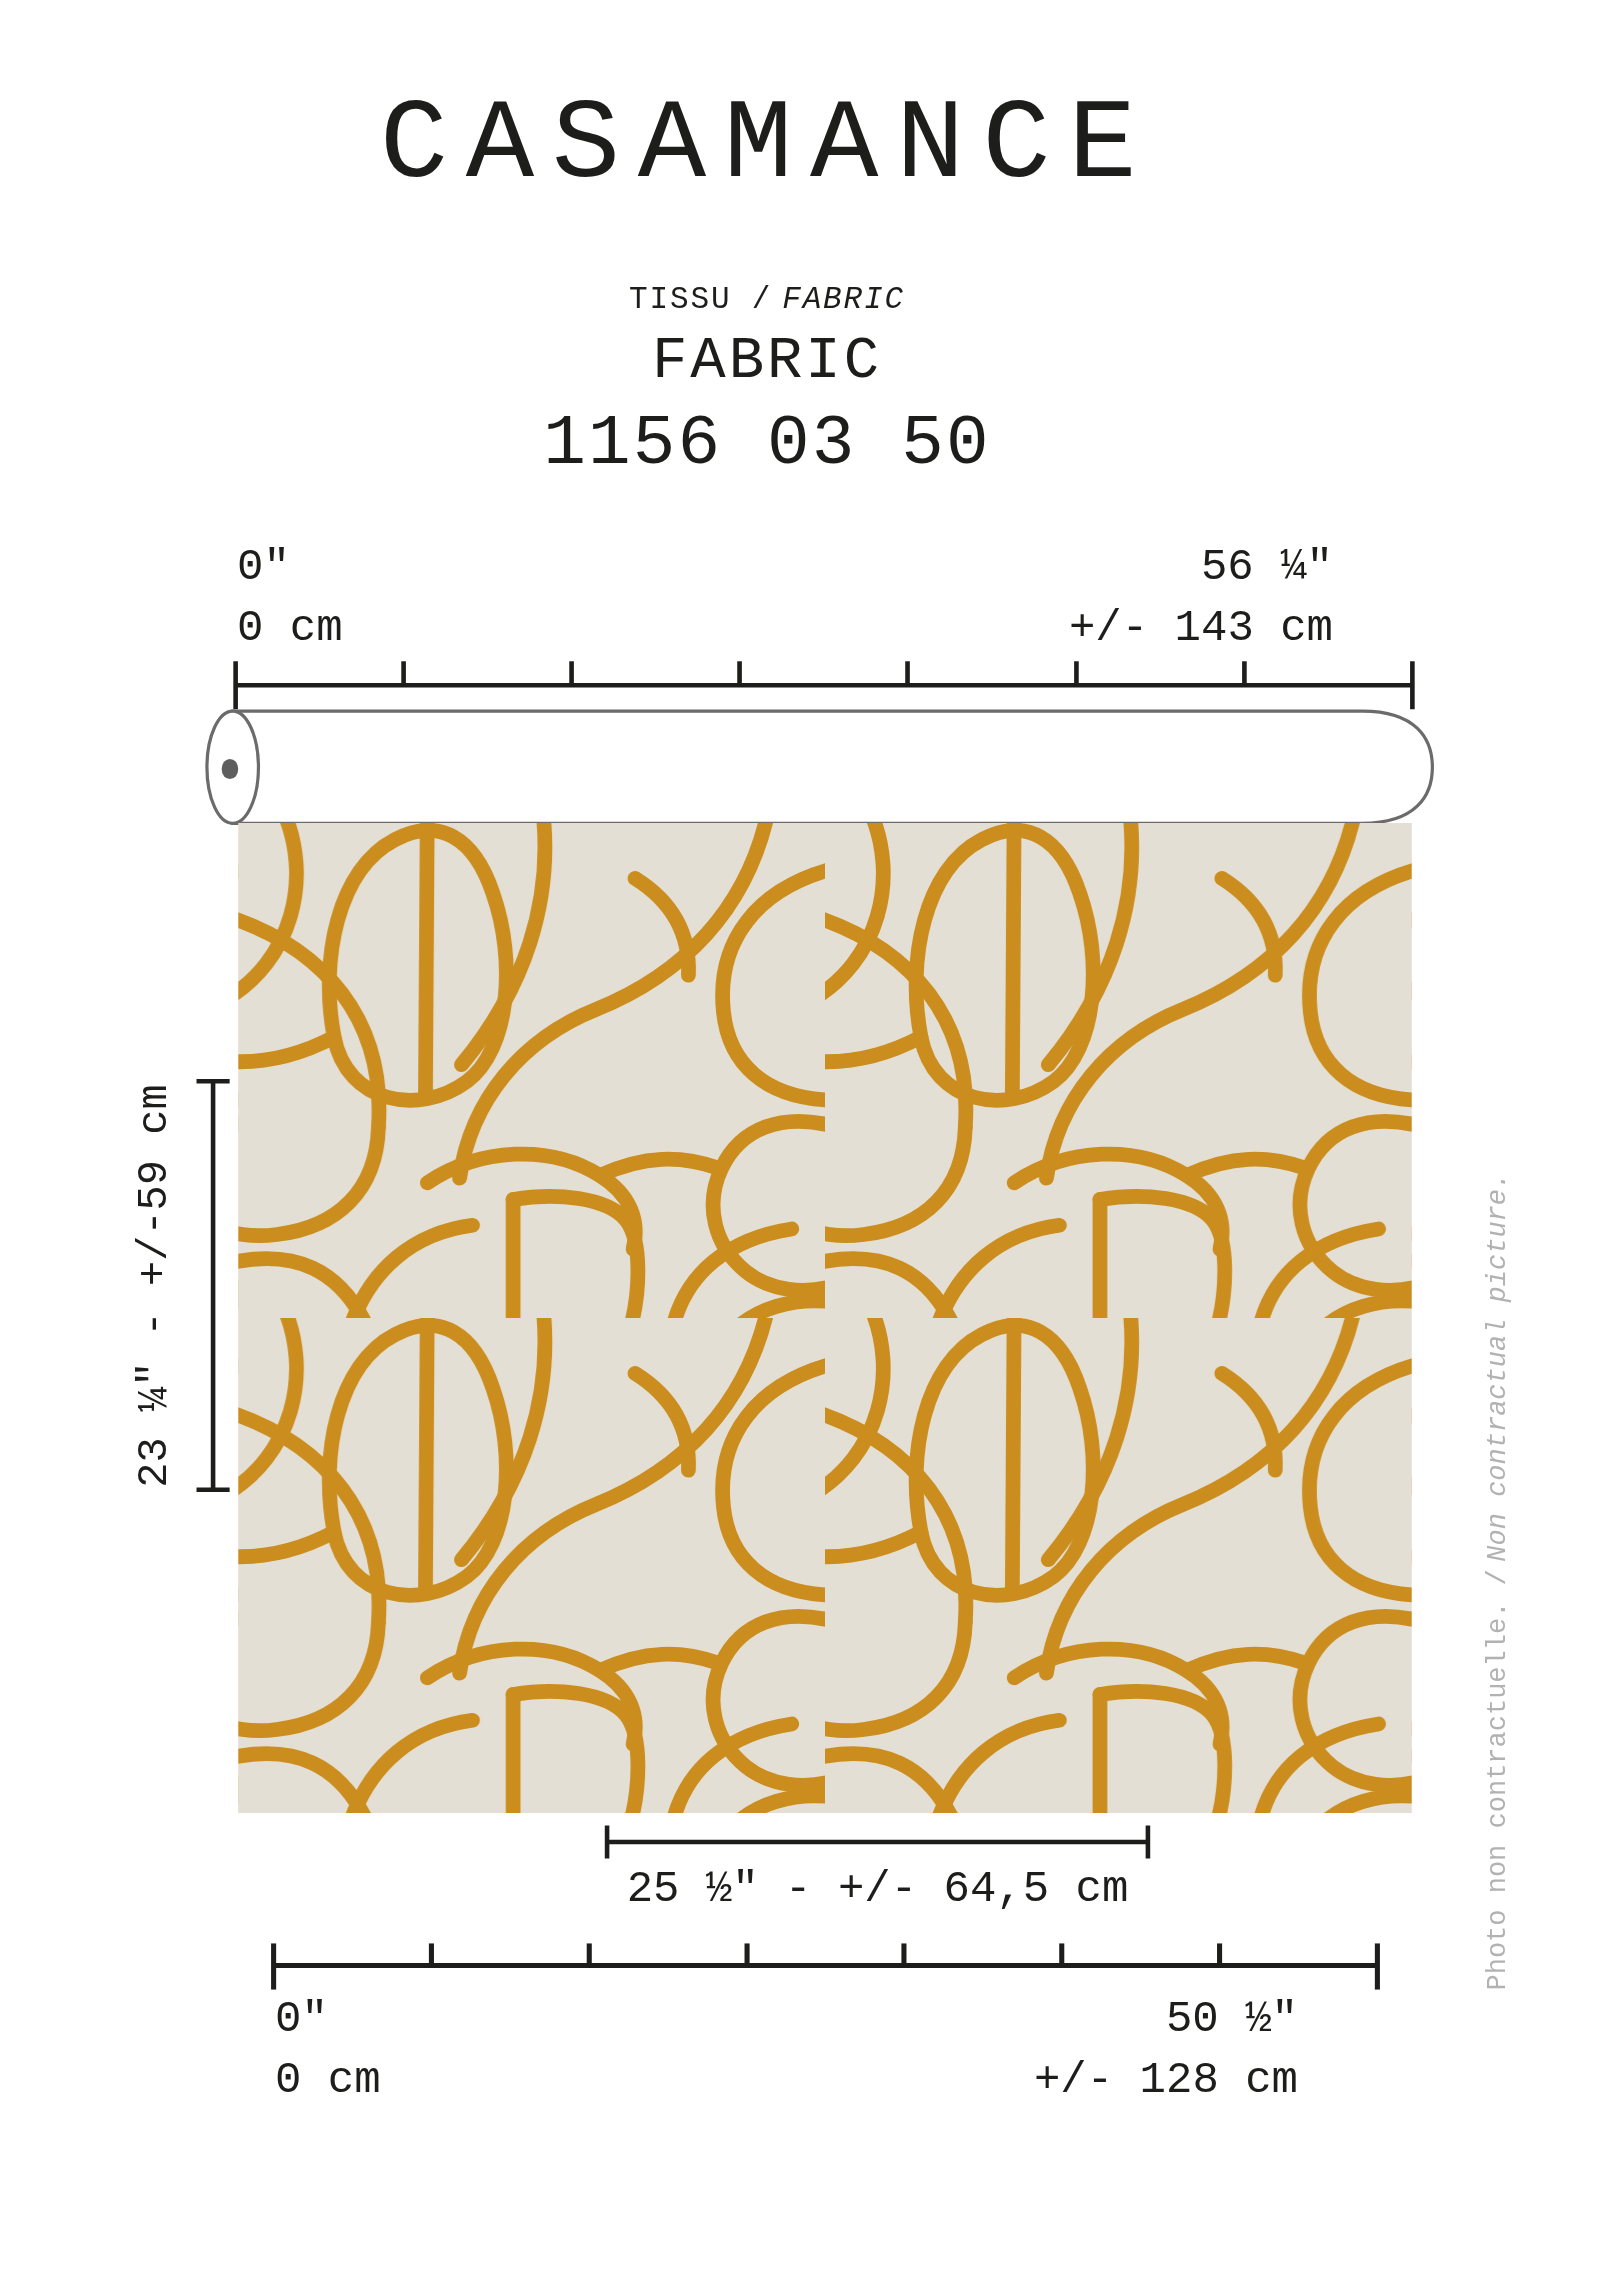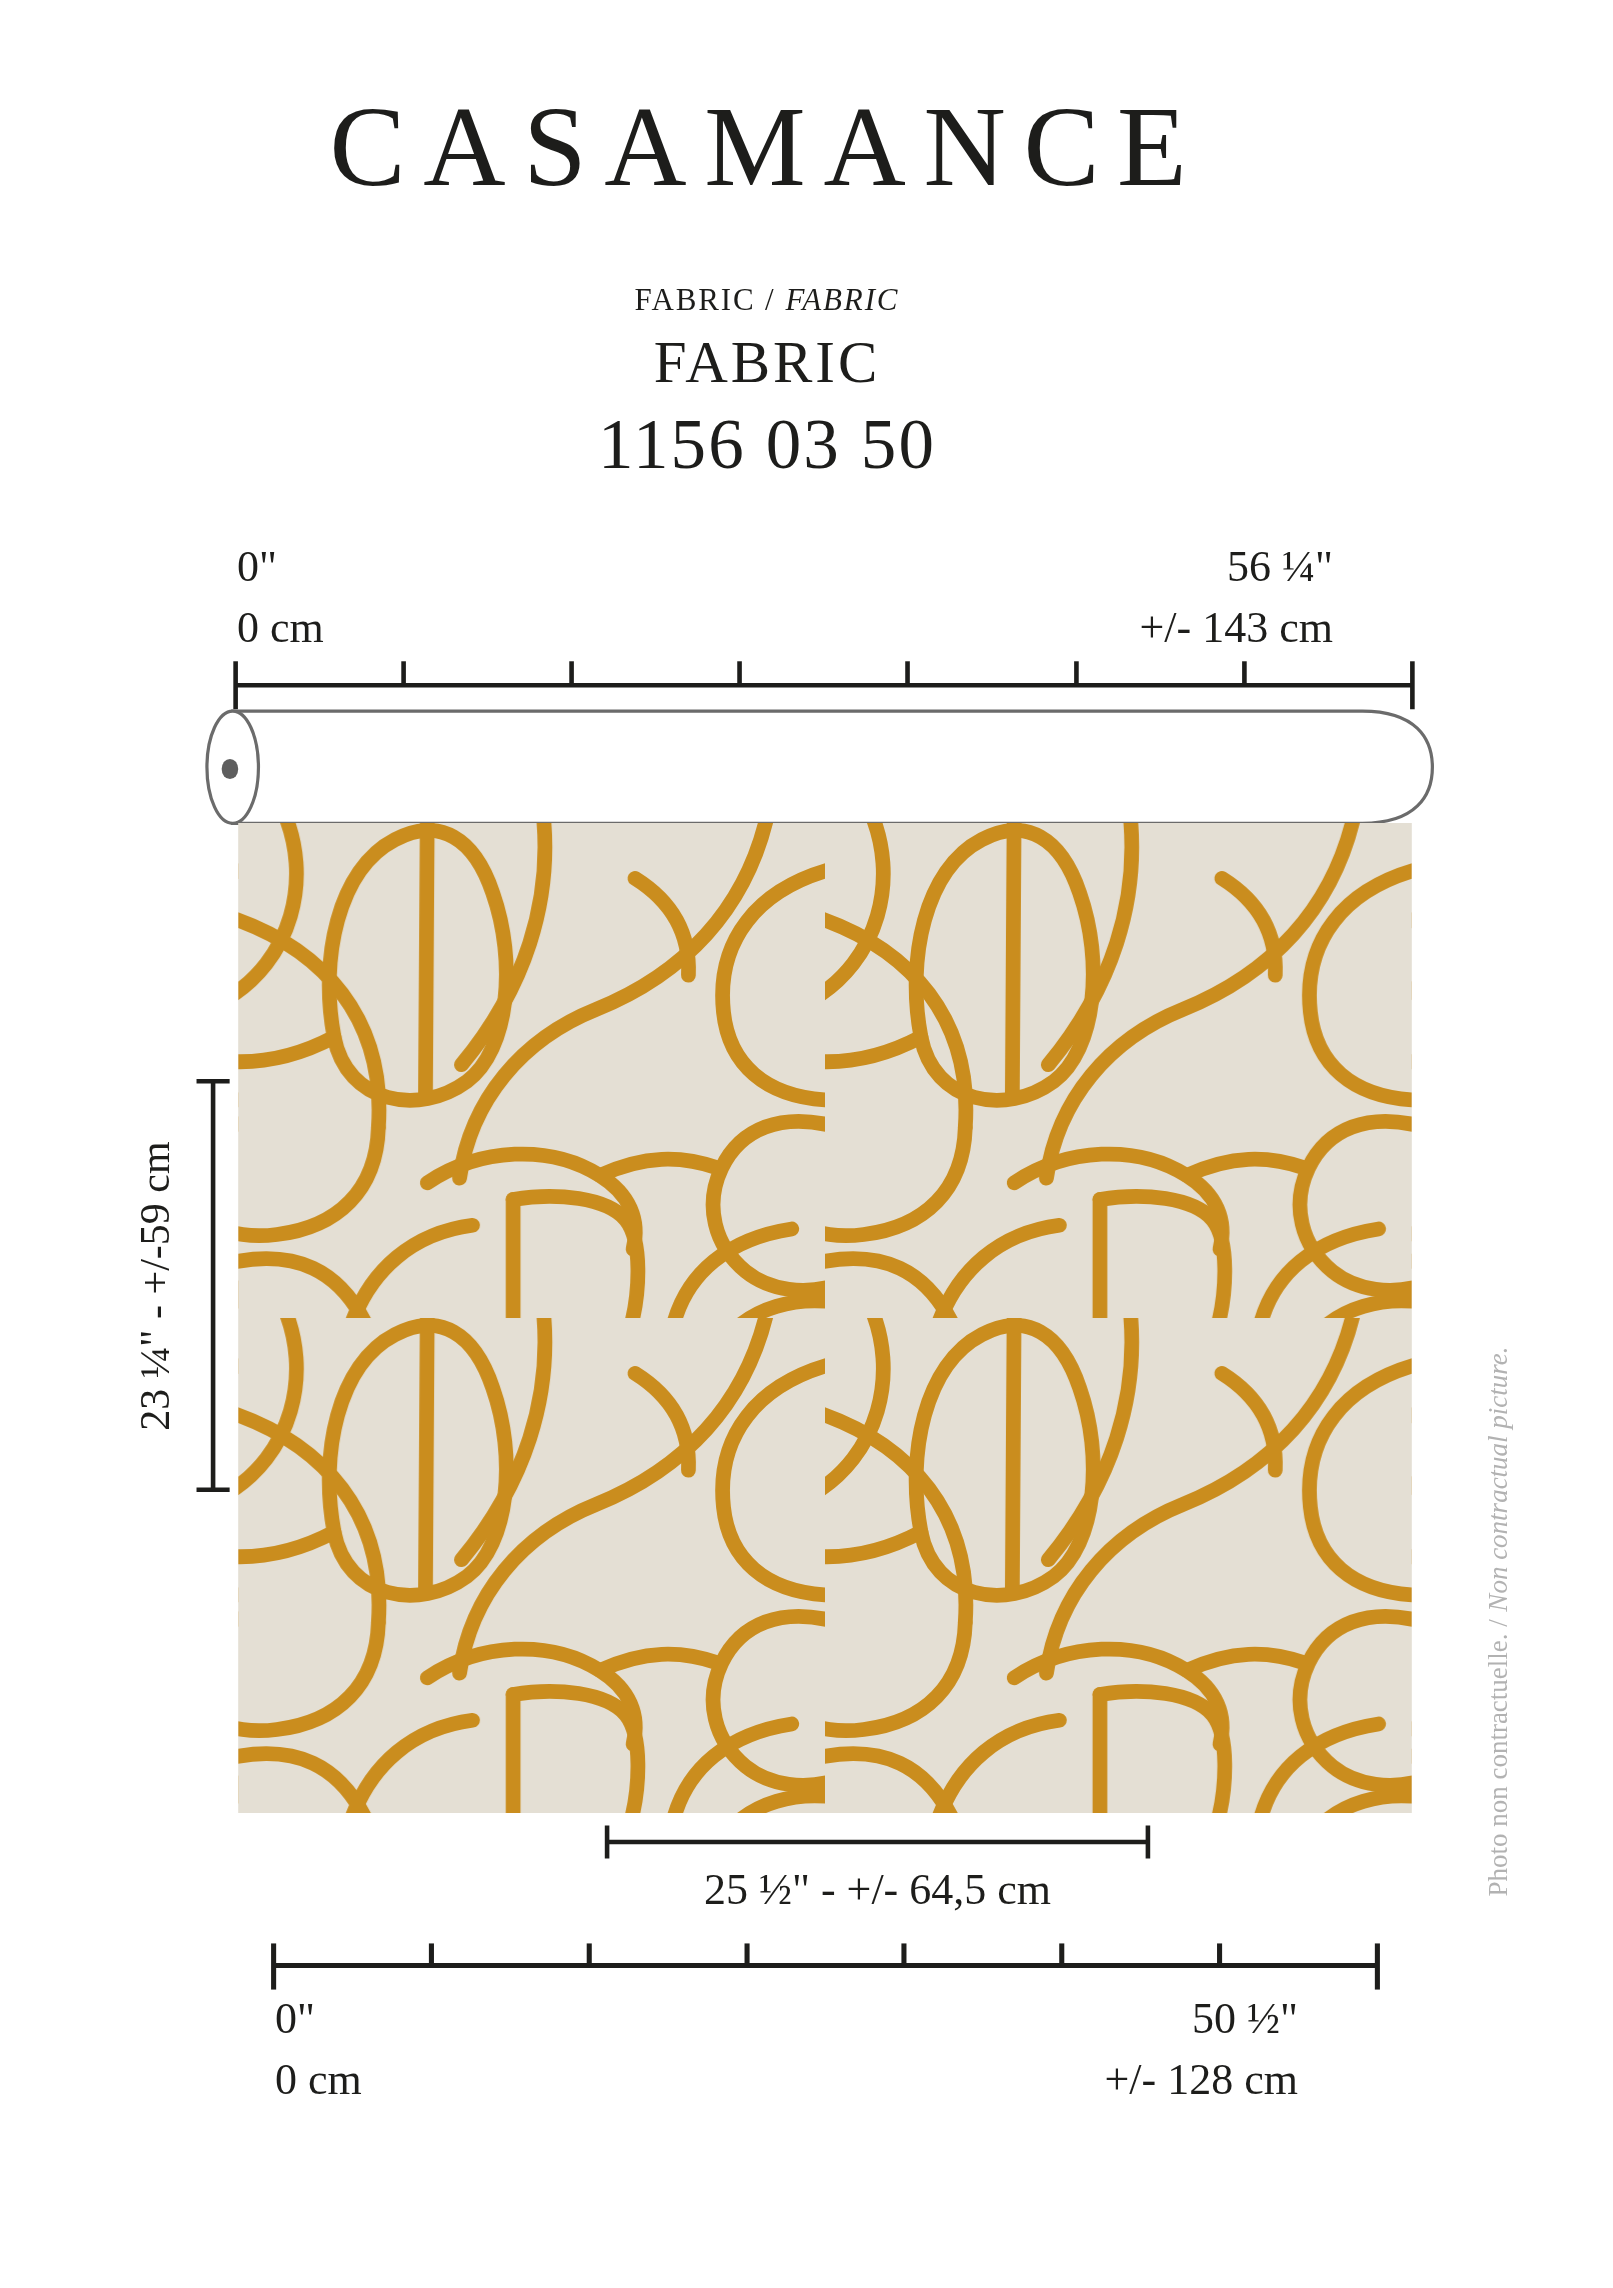--- a/index.html
+++ b/index.html
@@ -1,21 +1,21 @@
 <!DOCTYPE html>
 <html style="font-size:14.8px"><head>
 <meta charset="utf-8">
 <style>
   html, body { margin: 0; padding: 0; background: #ffffff; }
   #page {
     position: relative;
     width: 1534px;
     height: 2289px;
     background: #ffffff;
-    font-family: Liberation Serif, serif;
+    font-family: Liberation Mono, monospace;
     color: #1d1d1b;
     overflow: hidden;
   }
   .abs { position: absolute; }
   .center { left: 0; right: 0; text-align: center; }
 
   .logo {
     top: 81px;
     font-size: 114px;
     letter-spacing: 0.155em;
@@ -89,21 +89,21 @@
   }
   svg { display: block; }
 </style>
 </head>
 <body>
 
 <div id="page">
 
   <div class="abs center logo">CASAMANCE</div>
   <div class="abs center category">
-    <span>FABRIC /</span><span class="it">FABRIC</span>
+    <span>TISSU /</span><span class="it">FABRIC</span>
   </div>
   <div class="abs center pname">FABRIC</div>
   <div class="abs center pref">1156 03 50</div>
 
   <div class="lbl" style="left:237px; top:543px;">0"</div>
   <div class="lbl" style="left:237px; top:604px;">0 cm</div>
   <div class="lbl right" style="right:201px; top:543px;">56 ¼"</div>
   <div class="lbl right" style="right:201px; top:604px;">+/- 143 cm</div>
 
   <svg class="abs" style="left:231px; top:652px;" width="1186" height="61" viewBox="0 0 1285 66">

